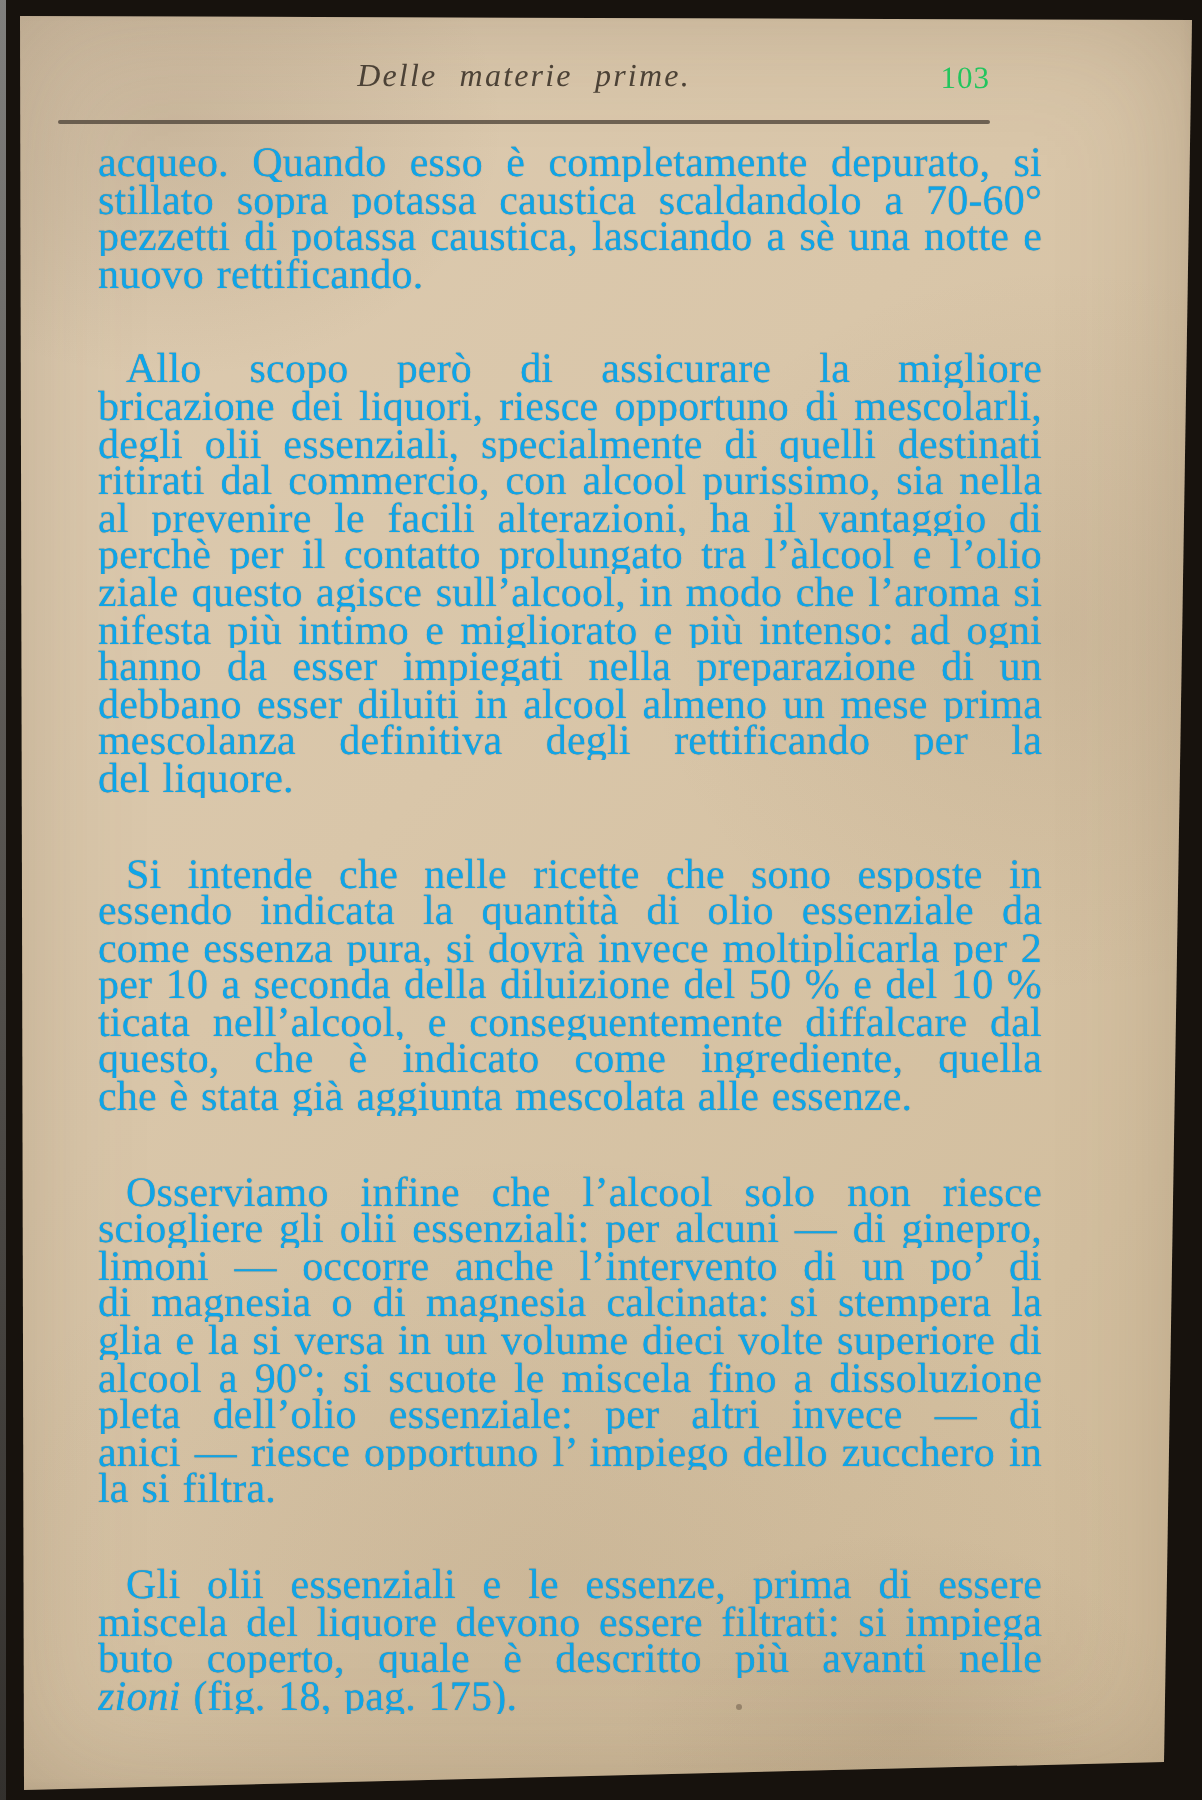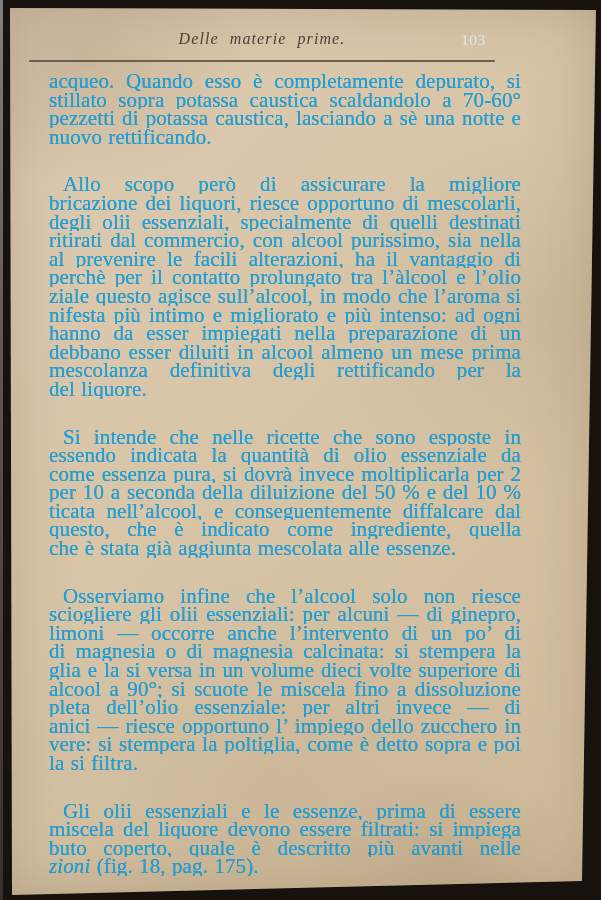--- a/index.html
+++ b/index.html
@@ -36,24 +36,24 @@
     position: absolute; top: 30px; left: -4px; width: 466px;
     text-align: center;
     font-style: italic;
     font-size: 16px;
     letter-spacing: 1.1px;
     word-spacing: 6px;
     color: #4c4236;
   }
   .page-number {
     position: absolute; top: 31px; left: 428px; width: 34px;
-    text-align: left;
+    text-align: right;
     font-size: 15.5px;
     letter-spacing: .5px;
-    color: #e5e5e5;
+    color: #22c55e;
   }
   .header-rule {
     position: absolute; top: 60px; left: -4px; width: 466px; height: 2px;
     background: #50453a;
     opacity: .78;
     border-radius: 1px;
   }
   .text-block {
     position: absolute; top: 72px; left: 16px; width: 472px;
     font-size: 21px;
@@ -121,21 +121,20 @@
       <div class="line endline">che è stata già aggiunta mescolata alle essenze.</div>
 
       <div class="line indent">Osserviamo infine che l’alcool solo non riesce sempre a di-</div>
       <div class="line">sciogliere gli olii essenziali: per alcuni — di ginepro, arancio,</div>
       <div class="line">limoni — occorre anche l’intervento di un po’ di carbonato</div>
       <div class="line">di magnesia o di magnesia calcinata: si stempera la polti-</div>
       <div class="line">glia e la si versa in un volume dieci volte superiore di</div>
       <div class="line">alcool a 90°; si scuote le miscela fino a dissoluzione com-</div>
       <div class="line">pleta dell’olio essenziale: per altri invece — di finocchio,</div>
       <div class="line">anici — riesce opportuno l’ impiego dello zucchero in pol-</div>
-      <div class="line">vere: si stempera la poltiglia, come è detto sopra e poi</div>
       <div class="line endline">la si filtra.</div>
 
       <div class="line indent">Gli olii essenziali e le essenze, prima di essere adibiti nella</div>
       <div class="line">miscela del liquore devono essere filtrati: si impiega un im-</div>
       <div class="line">
         <span>buto coperto, quale è descritto più avanti nelle </span><span class="italic">Manipola-</span>
       </div>
       <div class="line endline">
         <span class="italic">zioni</span><span> (fig. 18, pag. 175).</span>
       </div>

